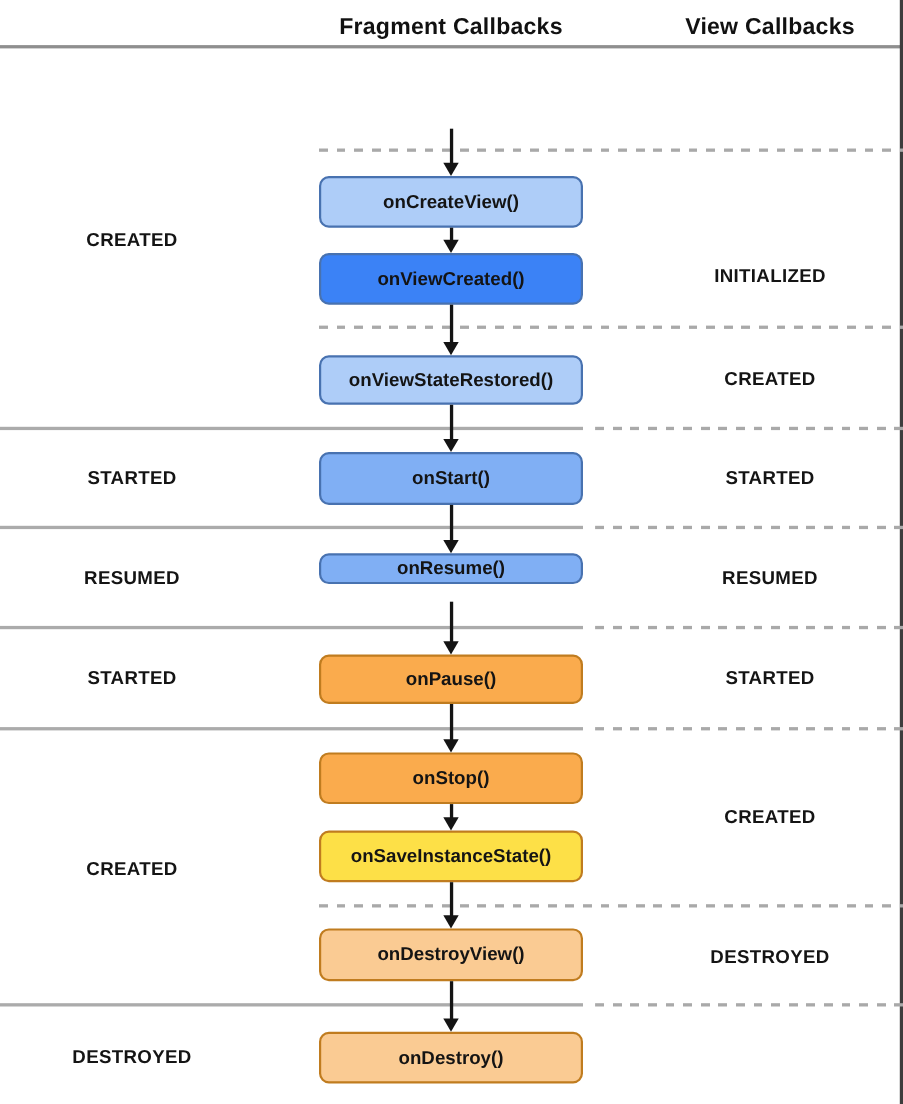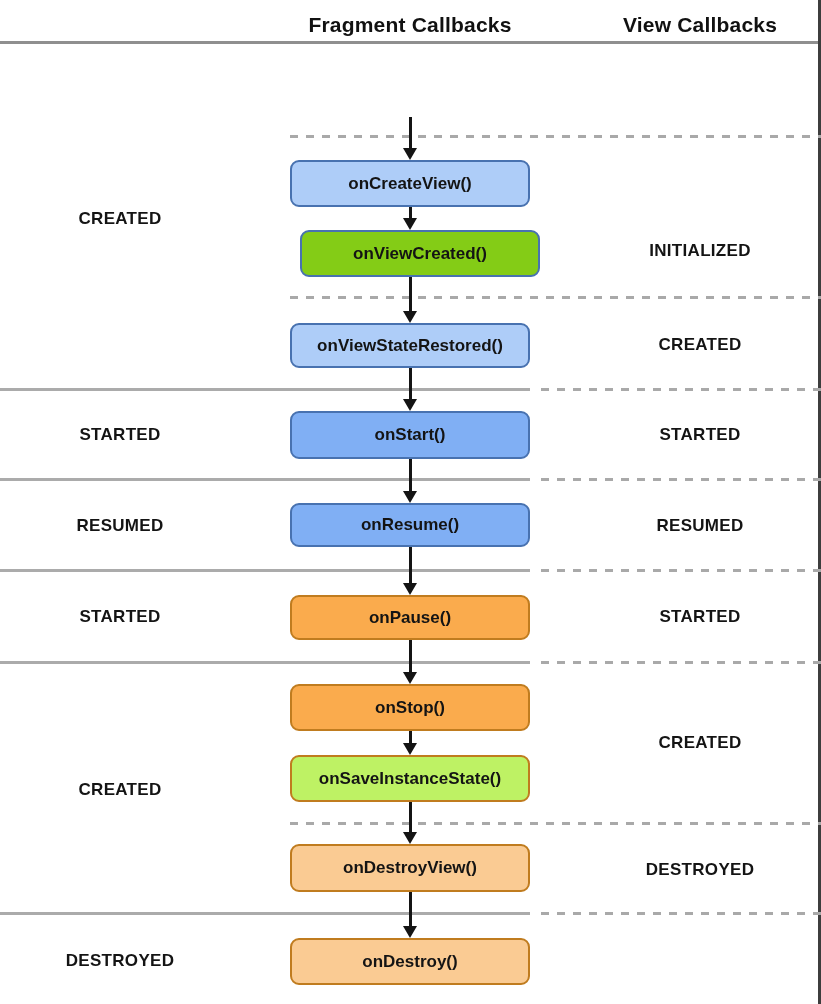--- a/index.html
+++ b/index.html
@@ -95,27 +95,27 @@
 
   <div class="state-label state-right" style="top:205px;margin-top:32px;">INITIALIZED</div>
   <div class="state-label state-right" style="top:331px;">CREATED</div>
   <div class="state-label state-right" style="top:421px;">STARTED</div>
   <div class="state-label state-right" style="top:512px;">RESUMED</div>
   <div class="state-label state-right" style="top:603px;">STARTED</div>
   <div class="state-label state-right" style="top:729px;">CREATED</div>
   <div class="state-label state-right" style="top:856px;">DESTROYED</div>
 
   <div class="cb-box" style="top: 160px; height: 47px; background: rgb(174, 205, 248); border-color: rgb(72, 114, 176);">onCreateView()</div>
-  <div class="cb-box" style="top: 230px; height: 47px; background: #84cc16; border-color: rgb(72, 114, 176); margin-left: 10px;">onViewCreated()</div>
+  <div class="cb-box" style="top: 230px; height: 47px; background: #3b82f6; border-color: rgb(72, 114, 176);">onViewCreated()</div>
   <div class="cb-box" style="top: 323px; height: 45px; background: rgb(174, 205, 248); border-color: rgb(72, 114, 176);">onViewStateRestored()</div>
   <div class="cb-box" style="top: 411px; height: 48px; background: rgb(128, 175, 244); border-color: rgb(72, 114, 176);">onStart()</div>
-  <div class="cb-box" style="top: 503px; height: 44px; background: rgb(128, 175, 244); border-color: rgb(72, 114, 176);">onResume()</div>
+  <div class="cb-box" style="top: 503px; height: 28px; background: rgb(128, 175, 244); border-color: rgb(72, 114, 176);">onResume()</div>
   <div class="cb-box" style="top: 595px; height: 45px; background: rgb(250, 171, 77); border-color: rgb(192, 124, 31);">onPause()</div>
   <div class="cb-box" style="top: 684px; height: 47px; background: rgb(250, 171, 77); border-color: rgb(192, 124, 31);">onStop()</div>
-  <div class="cb-box" style="top: 755px; height: 47px; background: #bef264; border-color: rgb(192, 124, 31);">onSaveInstanceState()</div>
+  <div class="cb-box" style="top: 755px; height: 47px; background: #fde047; border-color: rgb(192, 124, 31);">onSaveInstanceState()</div>
   <div class="cb-box" style="top: 844px; height: 48px; background: rgb(250, 203, 147); border-color: rgb(192, 124, 31);">onDestroyView()</div>
   <div class="cb-box" style="top: 938px; height: 47px; background: rgb(250, 203, 147); border-color: rgb(192, 124, 31);">onDestroy()</div>
 
   <div class="arrow" style="top:117px;height:43px;"></div>
   <div class="arrow" style="top:207px;height:23px;"></div>
   <div class="arrow" style="top:277px;height:46px;"></div>
   <div class="arrow" style="top:368px;height:43px;"></div>
   <div class="arrow" style="top:459px;height:44px;"></div>
   <div class="arrow" style="top:547px;height:48px;"></div>
   <div class="arrow" style="top:640px;height:44px;"></div>

